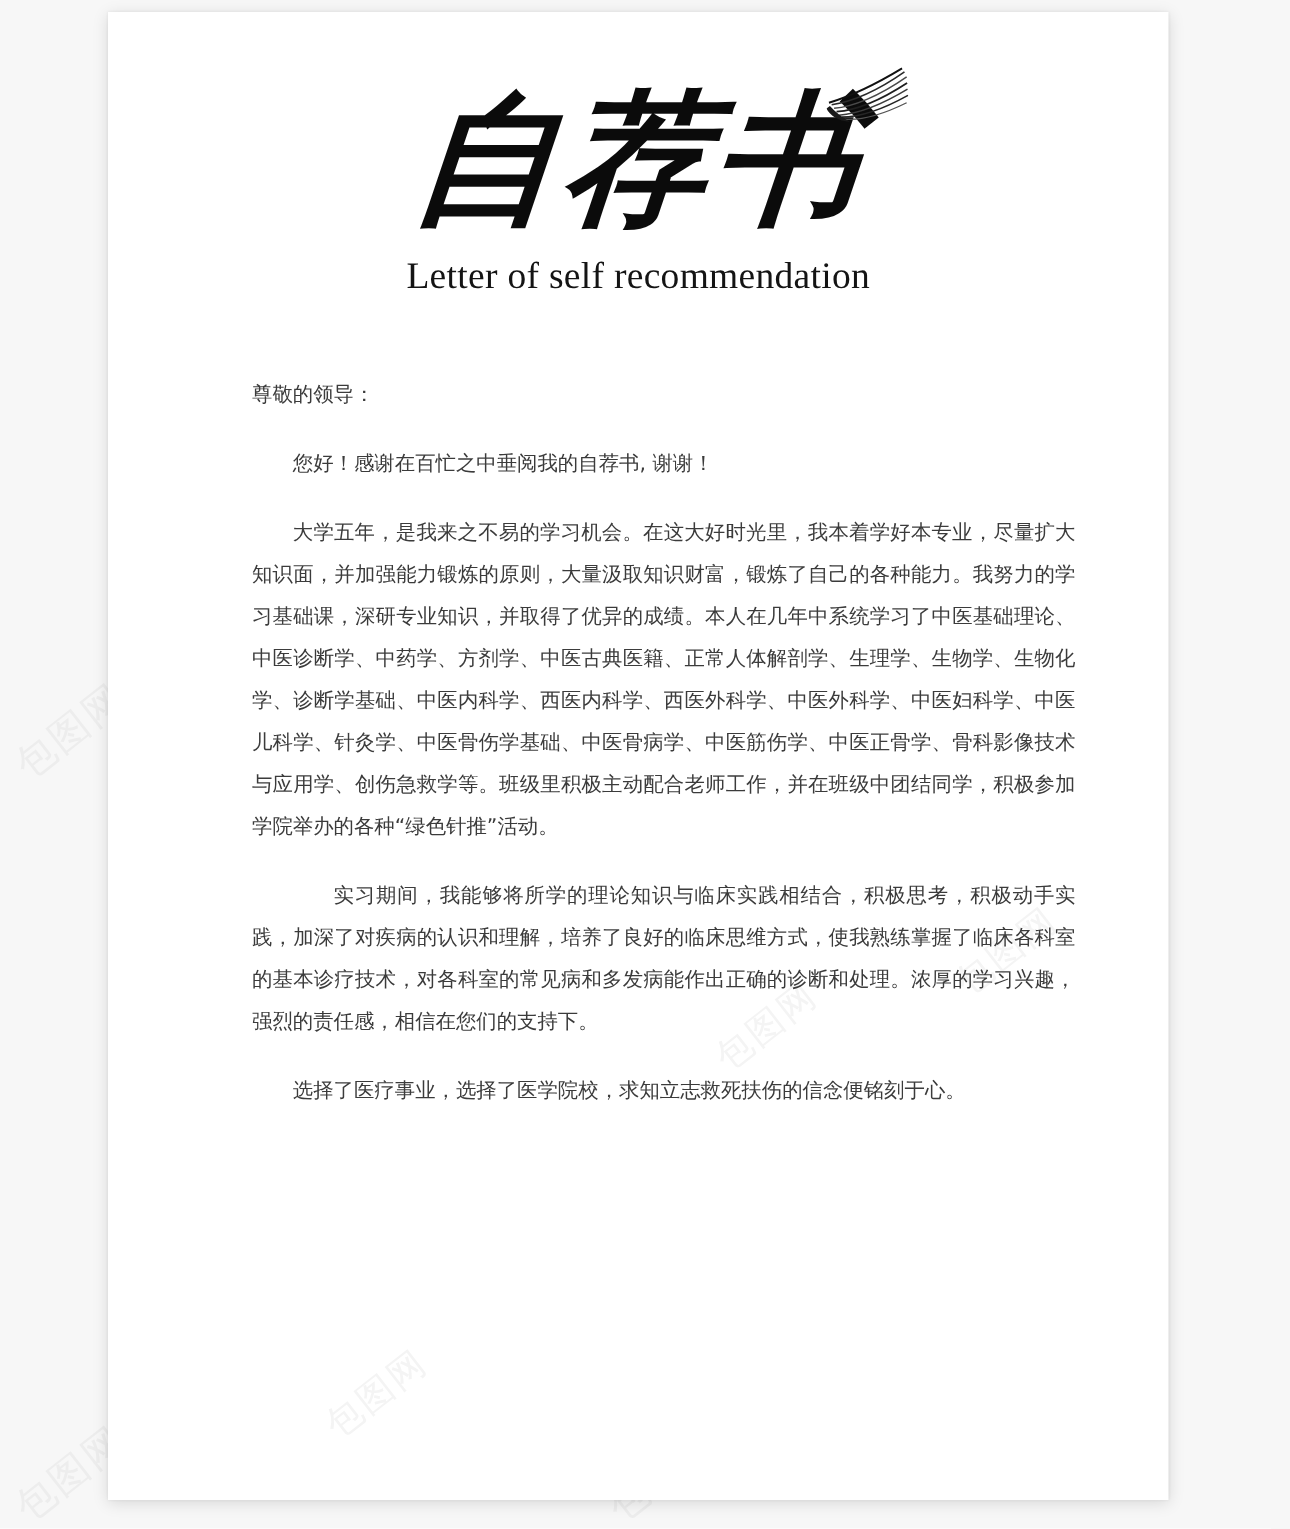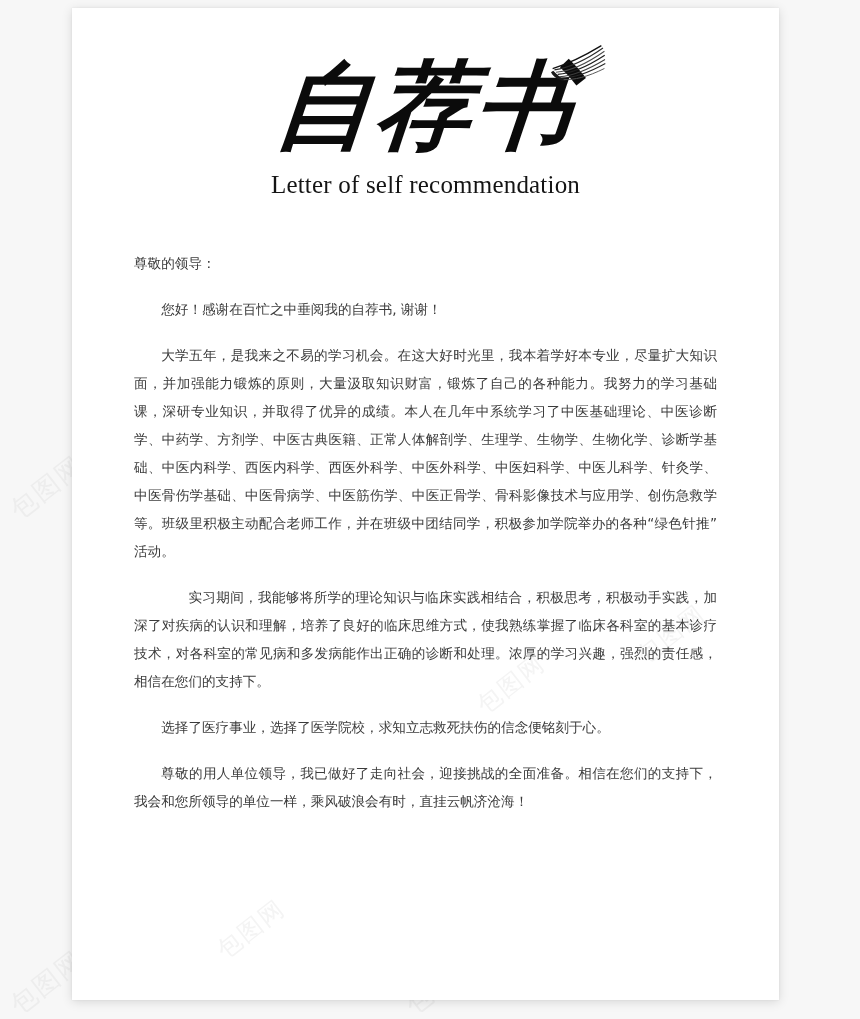--- a/index.html
+++ b/index.html
@@ -106,21 +106,21 @@
     font-weight: 400;
     color: #141414;
     letter-spacing: 0.2px;
   }
 
   
   .letter {
     position: relative;
     z-index: 2;
     margin: 0;
-    padding: 50px 62px 0 62px;
+    padding: 50px 62px 0 96px;
     color: #3b3b3b;
     font-family: "DejaVu Sans", "Liberation Sans", sans-serif;
     font-size: 13.6px;
     line-height: 28px;
     text-align: justify;
     text-justify: inter-ideograph;
   }
   .letter p {
     margin: 0 0 18px 0;
   }
@@ -163,17 +163,16 @@
     </div>
     <div class="title-en">Letter of self recommendation</div>
   </div>
 
   <div class="letter">
     <p class="salutation">尊敬的领导：</p>
     <p class="indent-1">您好！感谢在百忙之中垂阅我的自荐书, 谢谢！</p>
     <p class="indent-1">大学五年，是我来之不易的学习机会。在这大好时光里，我本着学好本专业，尽量扩大知识面，并加强能力锻炼的原则，大量汲取知识财富，锻炼了自己的各种能力。我努力的学习基础课，深研专业知识，并取得了优异的成绩。本人在几年中系统学习了中医基础理论、中医诊断学、中药学、方剂学、中医古典医籍、正常人体解剖学、生理学、生物学、生物化学、诊断学基础、中医内科学、西医内科学、西医外科学、中医外科学、中医妇科学、中医儿科学、针灸学、中医骨伤学基础、中医骨病学、中医筋伤学、中医正骨学、骨科影像技术与应用学、创伤急救学等。班级里积极主动配合老师工作，并在班级中团结同学，积极参加学院举办的各种“绿色针推”活动。</p>
     <p class="indent-2">实习期间，我能够将所学的理论知识与临床实践相结合，积极思考，积极动手实践，加深了对疾病的认识和理解，培养了良好的临床思维方式，使我熟练掌握了临床各科室的基本诊疗技术，对各科室的常见病和多发病能作出正确的诊断和处理。浓厚的学习兴趣，强烈的责任感，相信在您们的支持下。</p>
     <p class="indent-1">选择了医疗事业，选择了医学院校，求知立志救死扶伤的信念便铭刻于心。</p>
-    <p class="indent-1">尊敬的用人单位领导，我已做好了走向社会，迎接挑战的全面准备。相信在您们的支持下，我会和您所领导的单位一样，乘风破浪会有时，直挂云帆济沧海！</p>
 
   </div>
 
 </div>
 
 </body></html>

